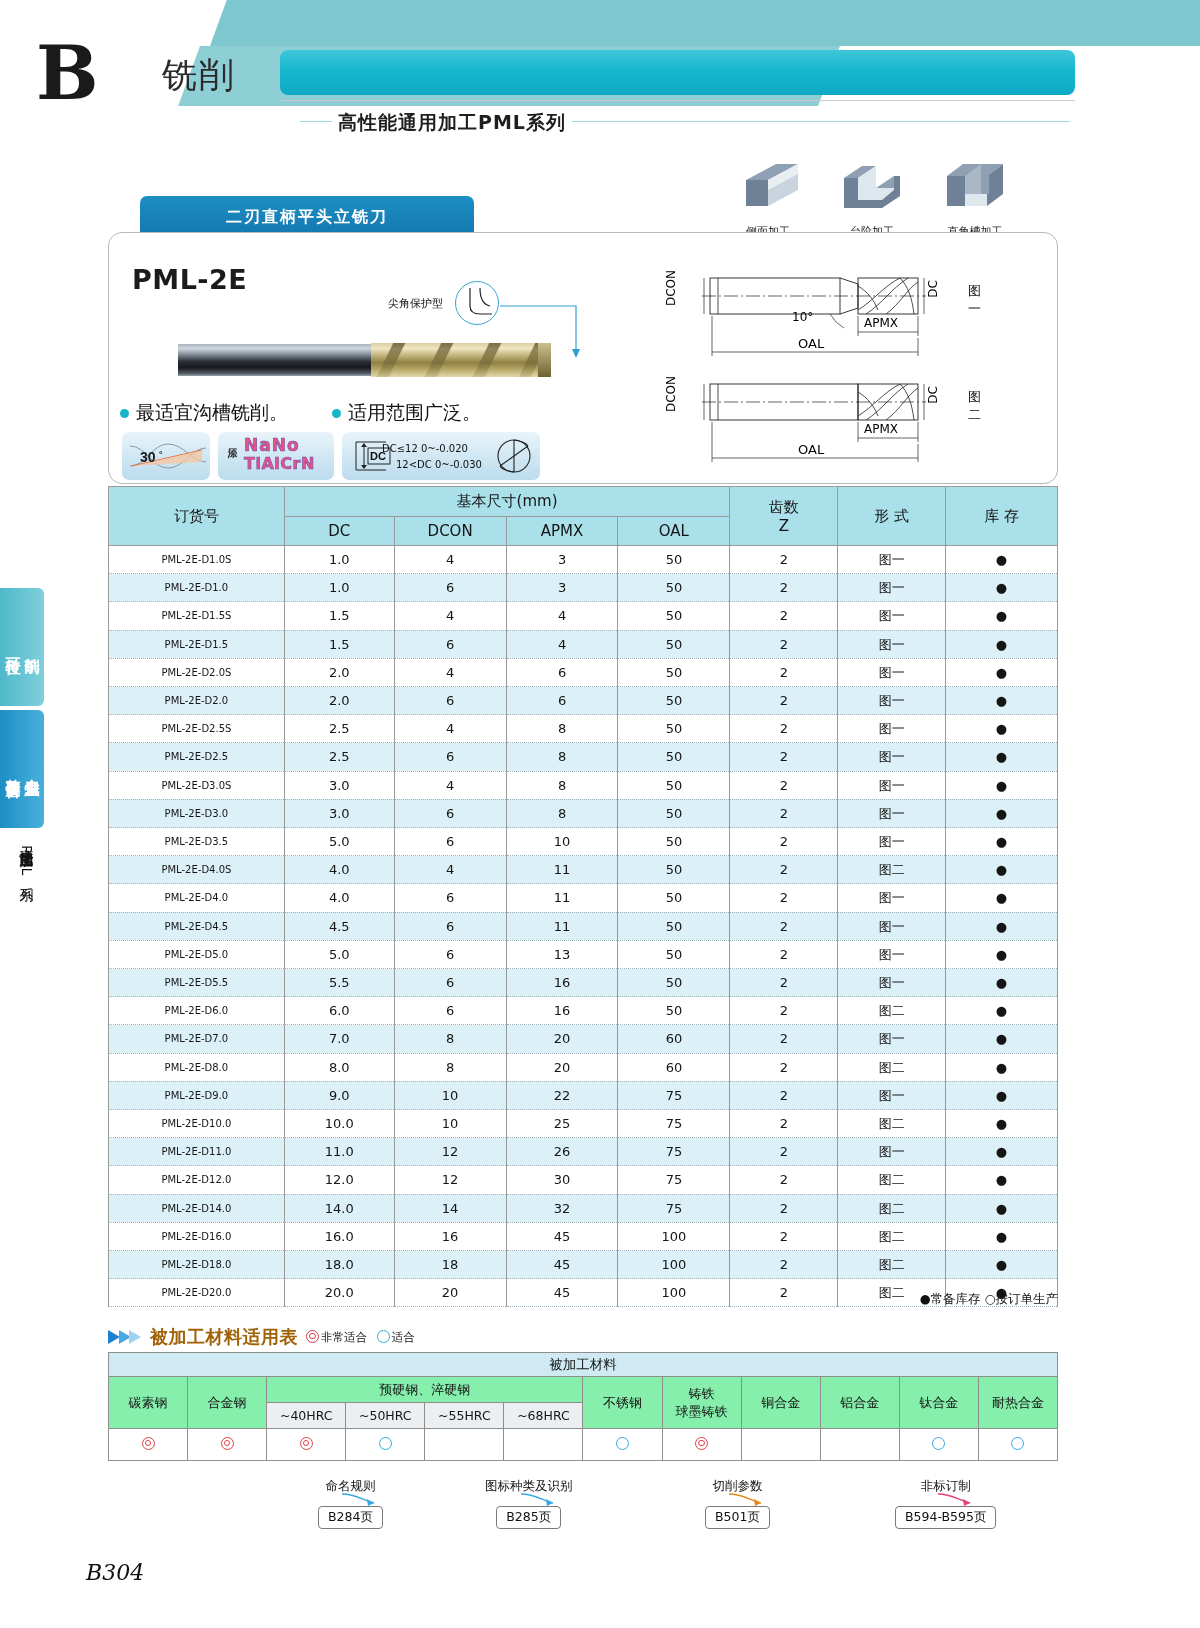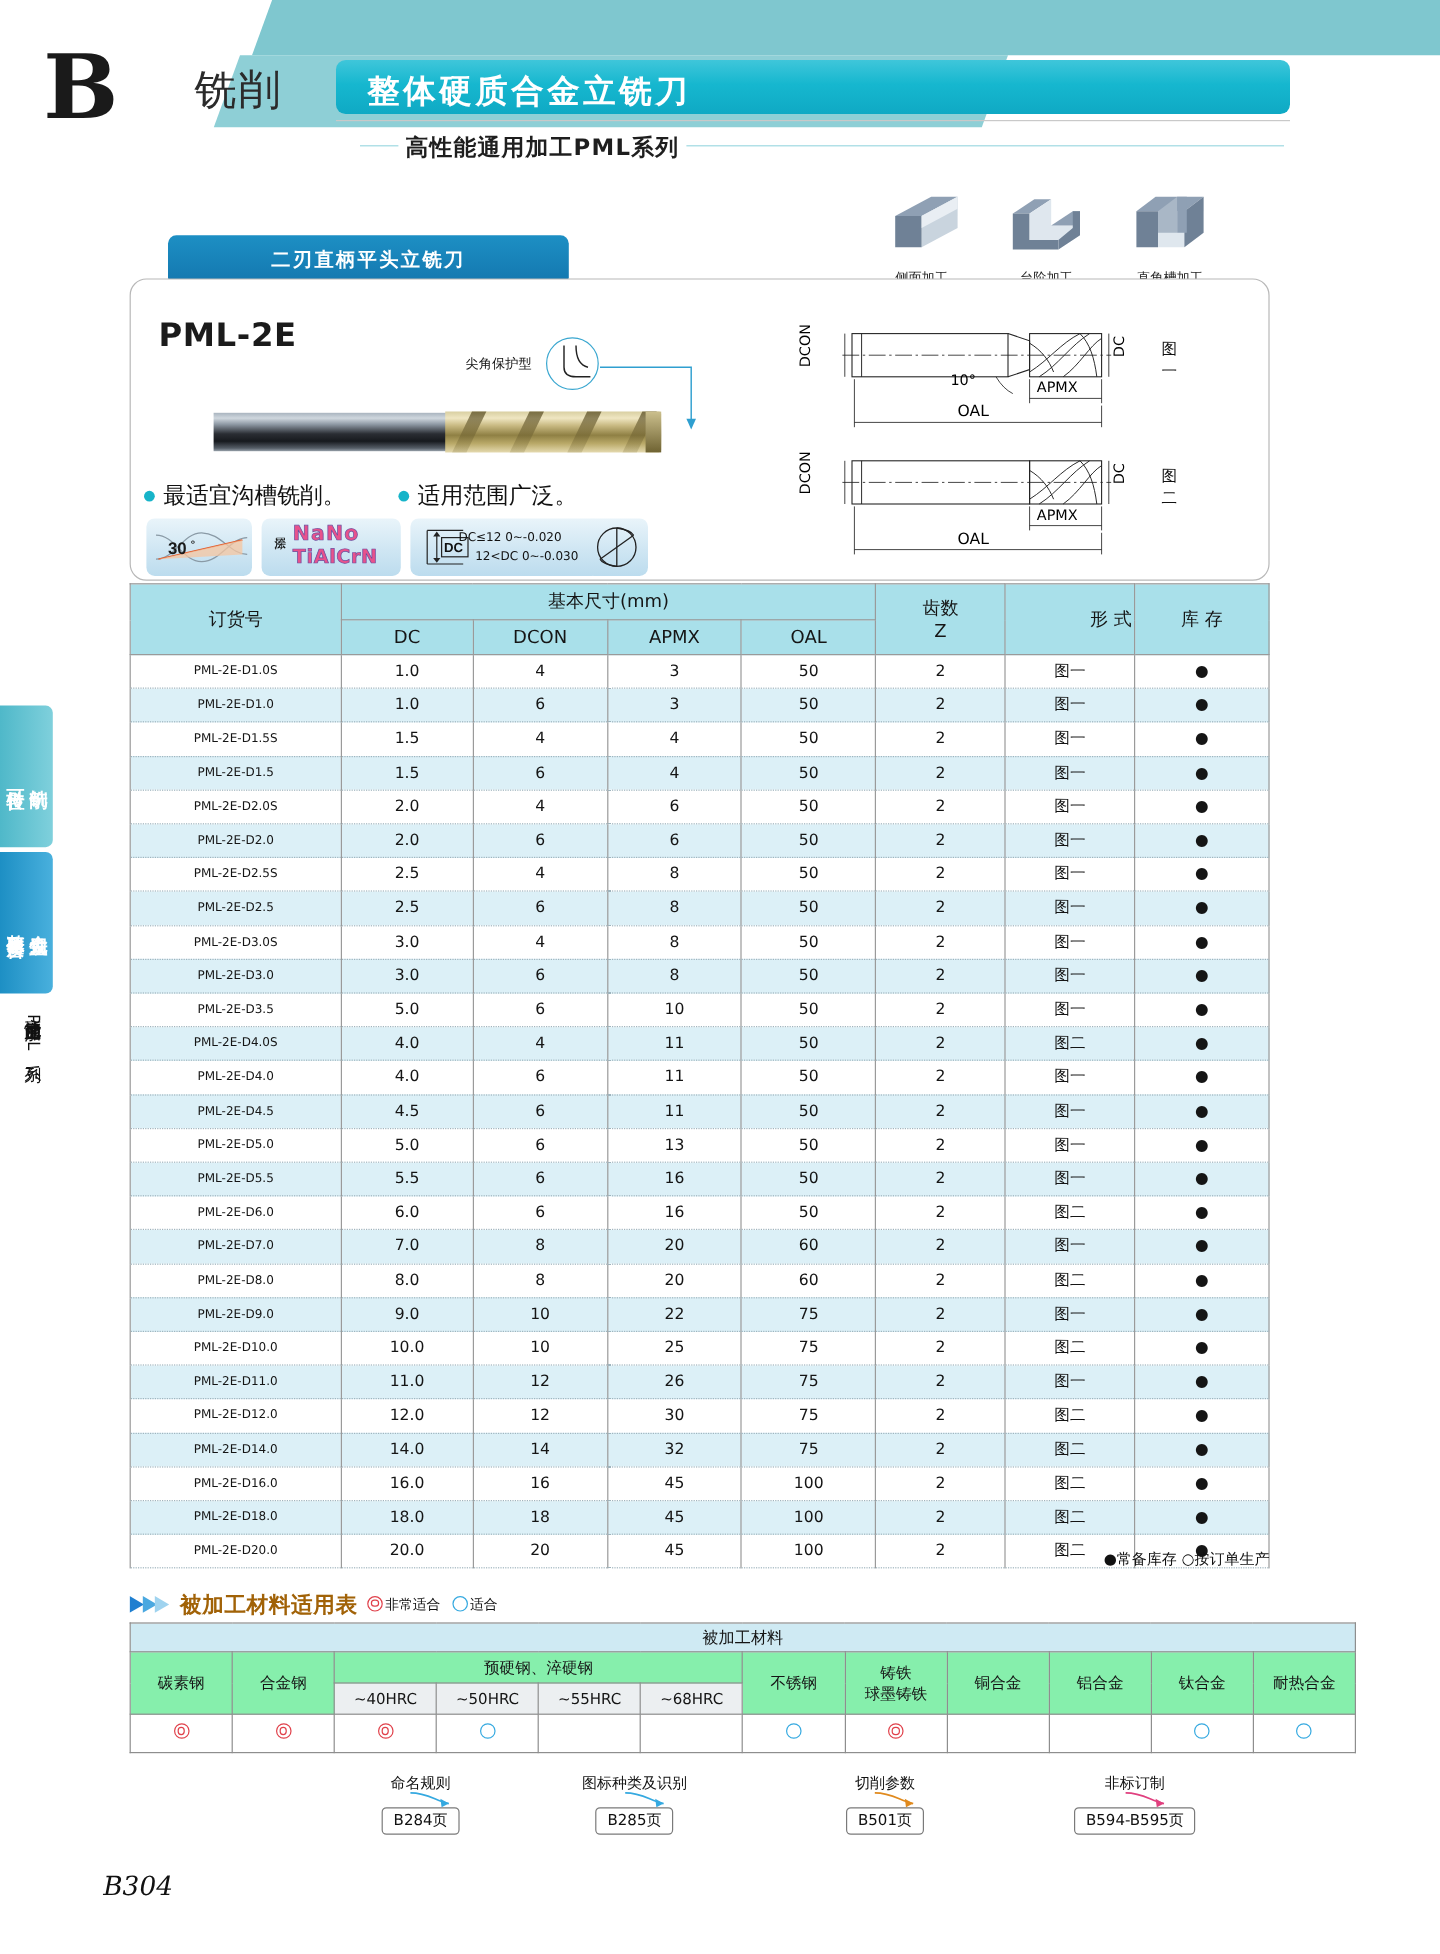--- a/index.html
+++ b/index.html
@@ -148,21 +148,21 @@
     position:absolute; right:142px; top:1291px; font-size:12.5px; color:#111;
   }
 
   
   .mat-head { position:absolute; left:108px; top:1325px; display:flex; align-items:center; }
   .mat-arrows { width:34px; height:18px; margin-right:8px; }
   .mat-title { font-size:18px; font-weight:bold; color:#a16207; letter-spacing:0.5px; }
   .mat-key { font-size:11.5px; color:#111; margin-left:8px; }
 
   table.mat {
-    position:absolute; left:108px; top:1352px; width:1022px;
+    position:absolute; left:108px; top:1352px; width:950px;
     border-collapse:collapse;
   }
   table.mat th, table.mat td {
     border:1px solid #8e8e8e; text-align:center; color:#151515;
     font-size:13px; font-weight:normal;
   }
   table.mat th.band { background:#cfeaf3; height:24px; font-size:13.5px; }
   table.mat th.grp { background:#86efac; height:26px; }
   table.mat th.sub { background:#eceff1; height:26px; font-size:12.5px; }
   table.mat td.cell { background:#ffffff; height:32px; }
@@ -217,21 +217,20 @@
 </style>
 </head>
 <body>
 
 <div class="header">
   <div class="hdr-bandA"></div>
   <div class="hdr-bandB"></div>
   <div class="hdr-letter">B</div>
   <div class="hdr-cat">铣削</div>
   <div class="hdr-pill"></div>
-  <div class="hdr-pill-text">整体硬质合金立铣刀</div>
   <div class="hdr-underline"></div>
   <div class="hdr-subline"></div>
   <div class="hdr-sub">高性能通用加工PML系列</div>
 </div>
 
 <div class="proc">
   <div class="proc-item" style="left:718px;top:0;">
     <svg class="proc-svg" width="72" height="58" viewBox="0 0 72 58">
       <polygon points="14,20 44,4 66,4 36,20" fill="#8fa0b4"></polygon>
       <polygon points="36,20 66,4 66,30 36,46" fill="#c9d4de"></polygon>
@@ -415,21 +414,21 @@
 
 <table class="main">
   <thead>
     <tr>
       <th rowspan="2" style="width:176px;margin-top:12px;">订货号</th>
       <th colspan="4">基本尺寸(mm)</th>
       <th rowspan="2" style="width:108px;">
         <div>齿数</div>
         <div>Z</div>
       </th>
-      <th rowspan="2" style="width:108px;text-align:right;">形 式</th>
+      <th rowspan="2" style="width:108px;">形 式</th>
       <th rowspan="2" style="width:112px;">库 存</th>
     </tr>
     <tr>
       <th style="width:110px;">DC</th>
       <th style="width:112px;">DCON</th>
       <th style="width:112px;">APMX</th>
       <th style="width:112px;">OAL</th>
     </tr>
   </thead>
   <tbody id="spec-body">

